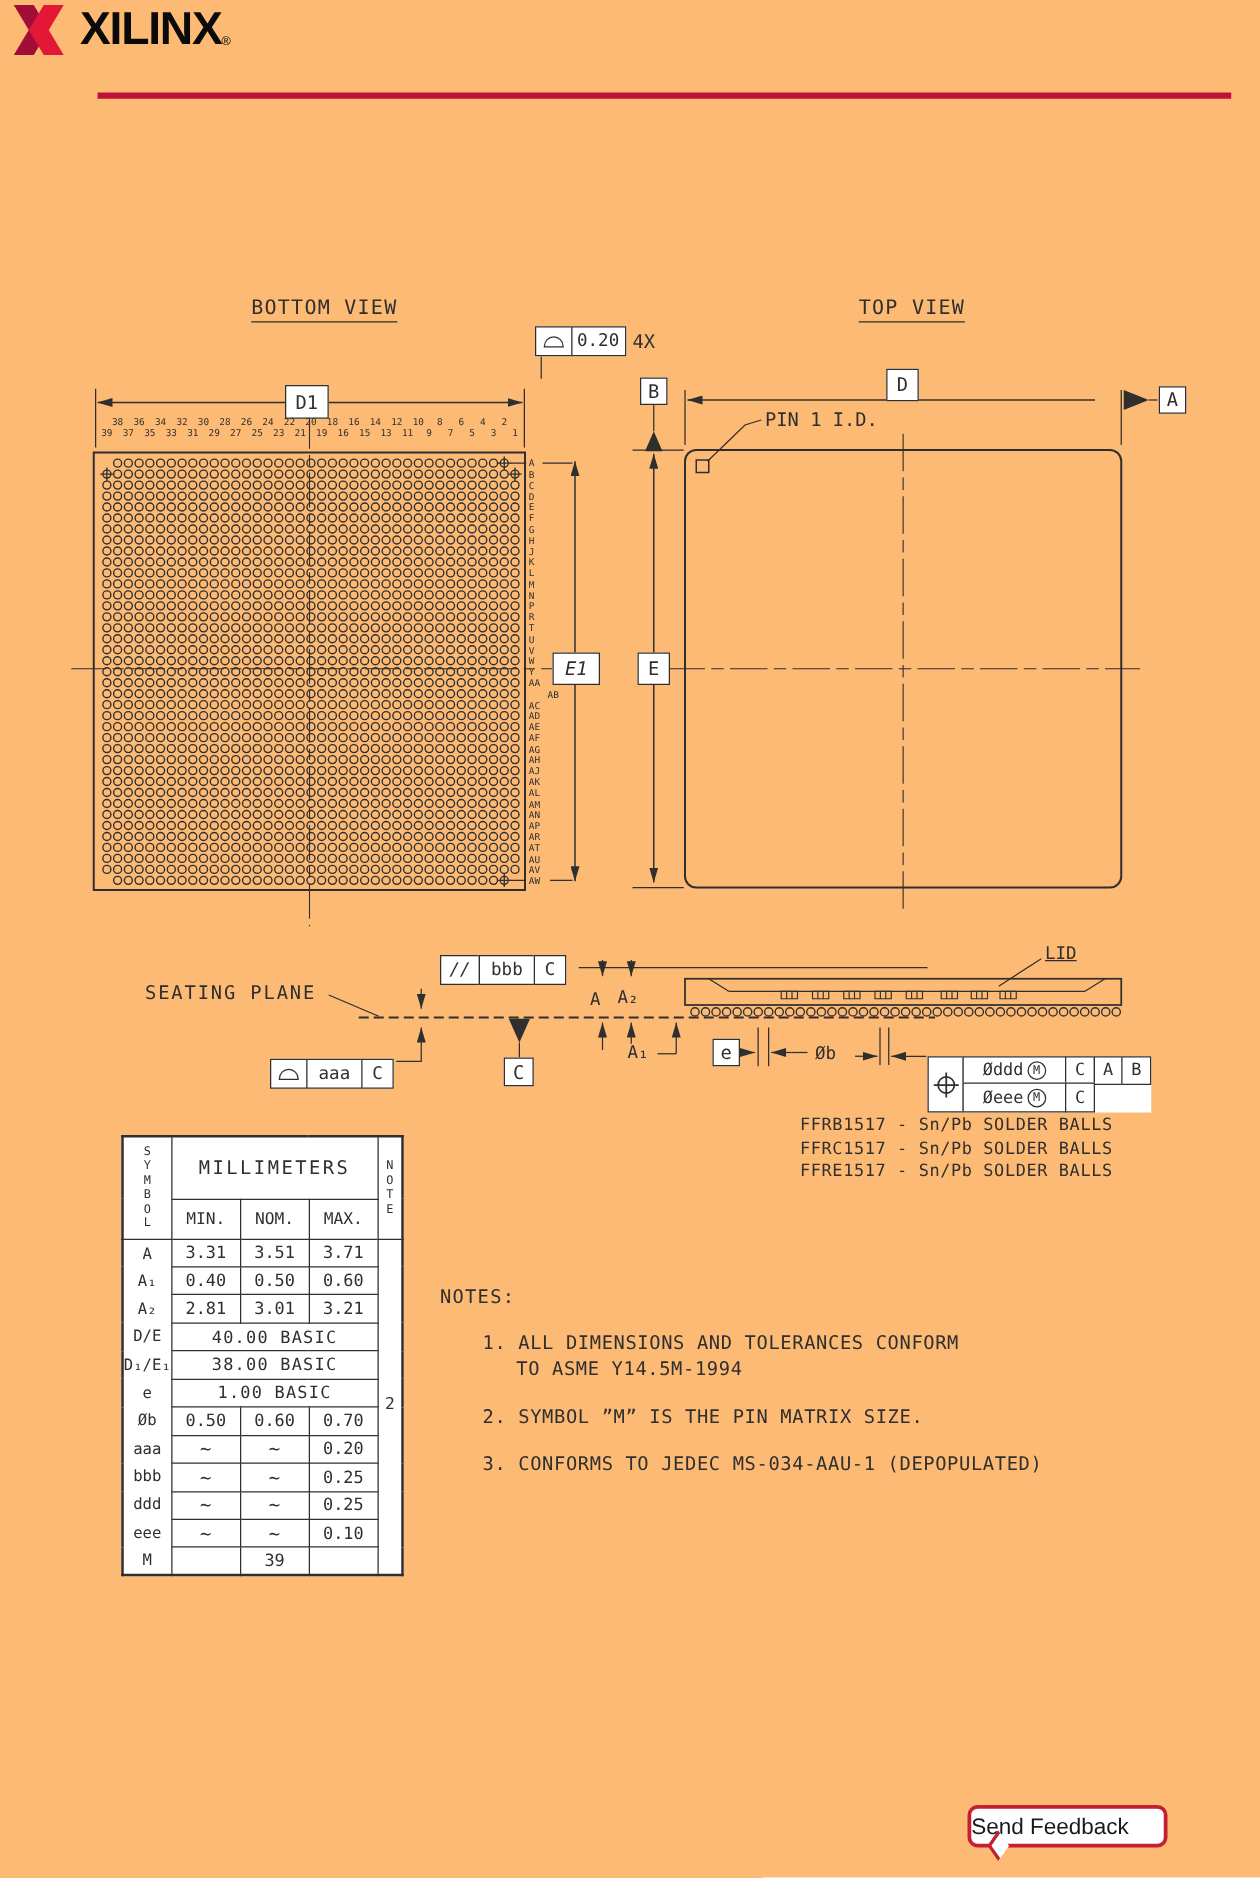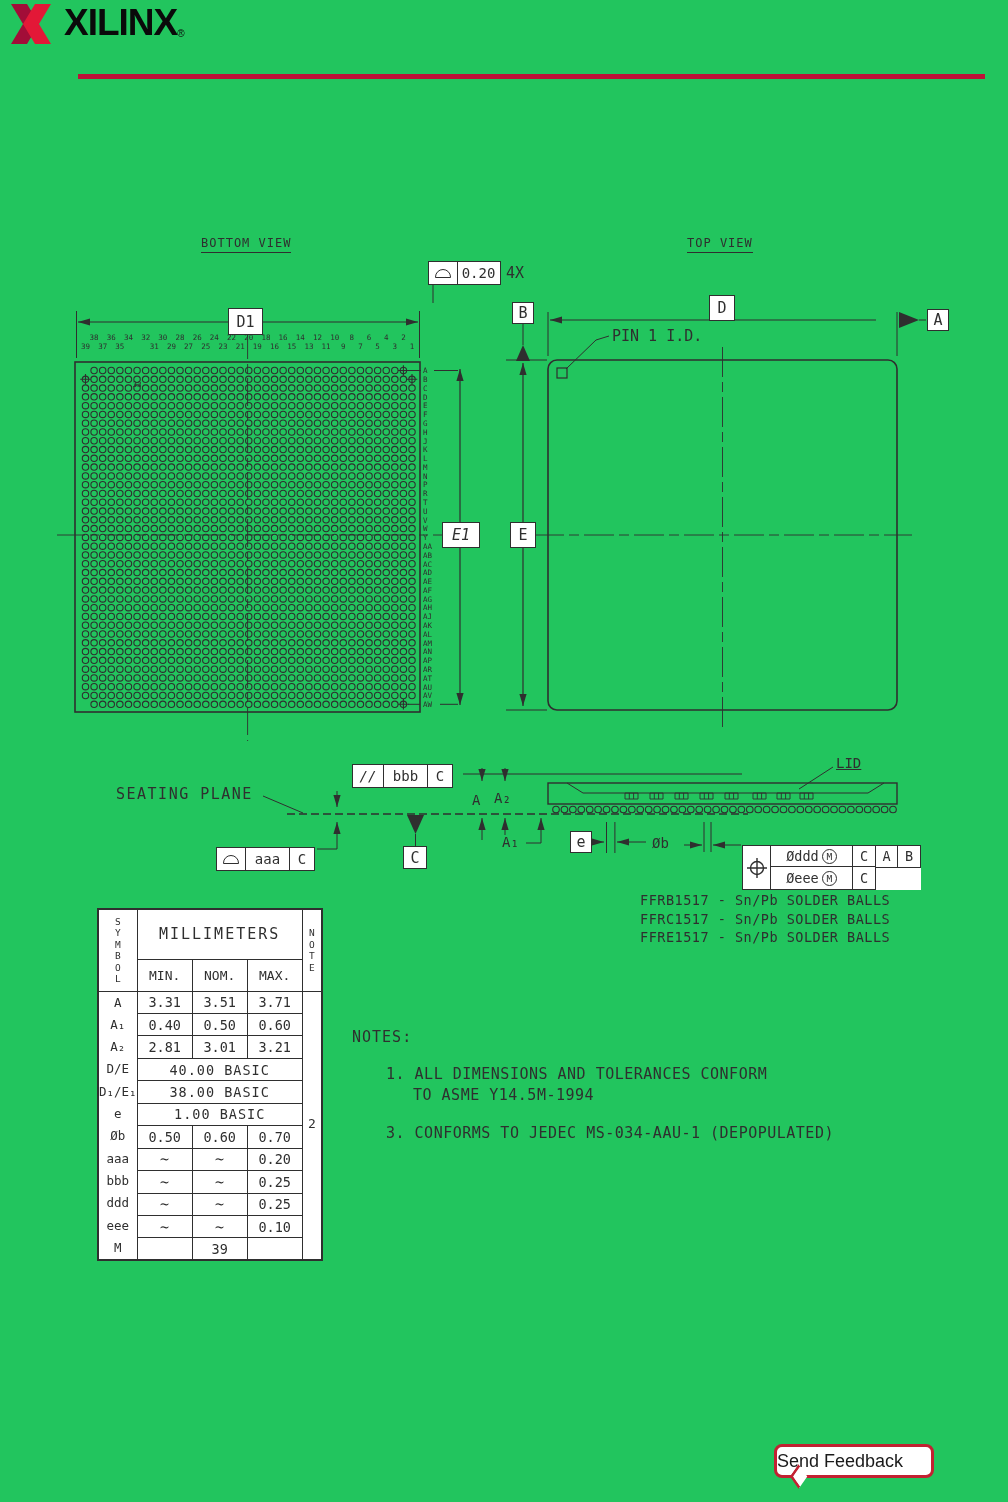--- a/index.html
+++ b/index.html
@@ -1,28 +1,28 @@
 <!DOCTYPE html>
 <html><head>
 <meta charset="utf-8">
 <style>
   * { margin:0; padding:0; box-sizing:border-box; }
   html,body { background:#fff; }
-  #canvas { position:relative; width:1008px; height:1502px; background:#22c55e; overflow:hidden;
+  #canvas { position:relative; width:1008px; height:1502px; background:#fdba74; overflow:hidden;
             font-family:"DejaVu Sans Mono", monospace; color:#2f2f2f; }
   .abs { position:absolute; }
   .t { position:absolute; white-space:pre; color:#2f2f2f; }
   
   #logo { position:absolute; left:8px; top:4px; display:flex; align-items:flex-start; }
   #brand { font-family:"Liberation Sans", sans-serif; font-weight:bold; font-size:37px;
            letter-spacing:-1px; color:#0a0a0a; line-height:38px; margin-left:10px; }
   #reg { font-family:"Liberation Sans", sans-serif; font-size:10px; color:#0a0a0a; margin-top:24px; }
   #red-rule { position:absolute; left:78px; top:74px; width:907px; height:5px; background:#be1238; }
   
-  .view-title { position:absolute; font-size:12px; letter-spacing:1px; color:#2f2f2f; }
+  .view-title { position:absolute; font-size:16px; letter-spacing:1px; color:#2f2f2f; }
   .view-title span { border-bottom:1.6px solid #2f2f2f; padding-bottom:2px; }
   
   .dimbox { position:absolute; border:1.5px solid #2f2f2f; background:#fff; display:flex;
             align-items:center; justify-content:center; font-size:15px; color:#2f2f2f; }
   
   .fcf { position:absolute; display:flex; background:#fff; }
   .fcf .cell { border:1.5px solid #2f2f2f; margin-left:-1.5px; height:24px; display:flex;
                align-items:center; justify-content:center; font-size:14px; background:#fff; }
   .fcf .cell:first-child { margin-left:0; }
   .halfdisc { display:inline-block; width:16px; height:9px; border:1.5px solid #2f2f2f;
@@ -1798,21 +1798,21 @@
       <div>FFRE1517 - Sn/Pb SOLDER BALLS</div>
     </div>
 
   <div id="colnums" class="abs" style="left:0;top:0;">
       <span class="colnum" style="left: 78.5px; top: 342px;">39</span>
       <span class="colnum" style="left: 87.092px; top: 333px;">38</span>
       <span class="colnum" style="left: 95.684px; top: 342px;">37</span>
       <span class="colnum" style="left: 104.276px; top: 333px;">36</span>
       <span class="colnum" style="left: 112.868px; top: 342px;">35</span>
       <span class="colnum" style="left: 121.46px; top: 333px;">34</span>
-      <span class="colnum" style="left: 130.052px; top: 342px; margin-top: 38px;">33</span>
+      <span class="colnum" style="left: 130.052px; top: 342px;">33</span>
       <span class="colnum" style="left: 138.644px; top: 333px;">32</span>
       <span class="colnum" style="left: 147.236px; top: 342px;">31</span>
       <span class="colnum" style="left: 155.828px; top: 333px;">30</span>
       <span class="colnum" style="left: 164.42px; top: 342px;">29</span>
       <span class="colnum" style="left: 173.012px; top: 333px;">28</span>
       <span class="colnum" style="left: 181.604px; top: 342px;">27</span>
       <span class="colnum" style="left: 190.196px; top: 333px;">26</span>
       <span class="colnum" style="left: 198.788px; top: 342px;">25</span>
       <span class="colnum" style="left: 207.38px; top: 333px;">24</span>
       <span class="colnum" style="left: 215.972px; top: 342px;">23</span>
@@ -1854,21 +1854,21 @@
       <span class="rowlab" style="left: 423px; top: 462.924px;">M</span>
       <span class="rowlab" style="left: 423px; top: 471.708px;">N</span>
       <span class="rowlab" style="left: 423px; top: 480.492px;">P</span>
       <span class="rowlab" style="left: 423px; top: 489.276px;">R</span>
       <span class="rowlab" style="left: 423px; top: 498.06px;">T</span>
       <span class="rowlab" style="left: 423px; top: 506.844px;">U</span>
       <span class="rowlab" style="left: 423px; top: 515.628px;">V</span>
       <span class="rowlab" style="left: 423px; top: 524.412px;">W</span>
       <span class="rowlab" style="left: 423px; top: 533.196px;">Y</span>
       <span class="rowlab" style="left: 423px; top: 541.98px;">AA</span>
-      <span class="rowlab" style="left: 423px; top: 550.764px;">AB</span>
+      <span class="rowlab" style="left: 438px; top: 550.764px;">AB</span>
       <span class="rowlab" style="left: 423px; top: 559.548px;">AC</span>
       <span class="rowlab" style="left: 423px; top: 568.332px;">AD</span>
       <span class="rowlab" style="left: 423px; top: 577.116px;">AE</span>
       <span class="rowlab" style="left: 423px; top: 585.9px;">AF</span>
       <span class="rowlab" style="left: 423px; top: 594.684px;">AG</span>
       <span class="rowlab" style="left: 423px; top: 603.468px;">AH</span>
       <span class="rowlab" style="left: 423px; top: 612.252px;">AJ</span>
       <span class="rowlab" style="left: 423px; top: 621.036px;">AK</span>
       <span class="rowlab" style="left: 423px; top: 629.82px;">AL</span>
       <span class="rowlab" style="left: 423px; top: 638.604px;">AM</span>
@@ -1986,20 +1986,23 @@
       </tbody>
   </table>
 
   <div id="notes-title">NOTES:</div>
   <div id="notes">
       <div class="note-item">
         <div>1. ALL DIMENSIONS AND TOLERANCES CONFORM</div>
         <div class="cont">TO ASME Y14.5M-1994</div>
       </div>
       <div class="note-item">
+        <div>2. SYMBOL ”M” IS THE PIN MATRIX SIZE.</div>
+      </div>
+      <div class="note-item">
         <div>3. CONFORMS TO JEDEC MS-034-AAU-1 (DEPOPULATED)</div>
       </div>
     </div>
 
   <div id="feedback">
     <span>Send Feedback</span>
     <span class="tail"></span>
   </div>
 
 </div>

